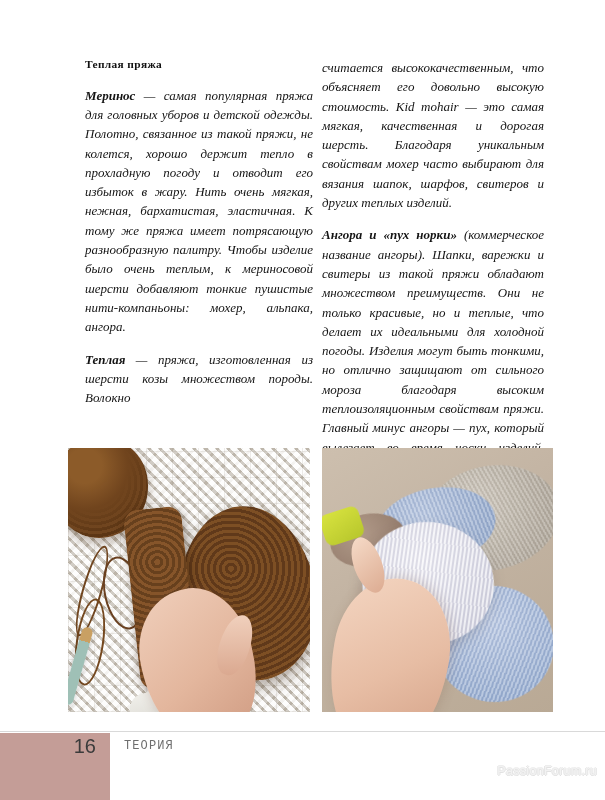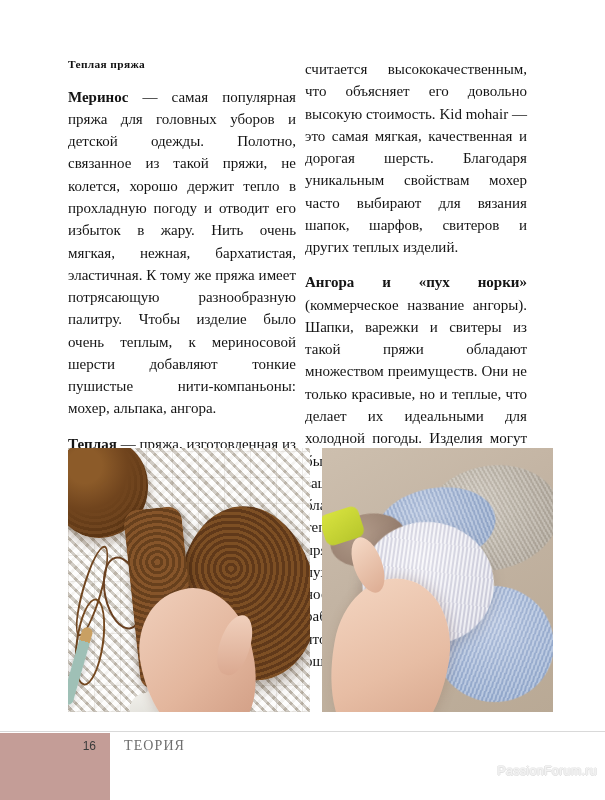--- a/index.html
+++ b/index.html
@@ -23,43 +23,44 @@
     background: #ffffff;
   }
 
   .columns {
     position: absolute;
     left: 68px;
     top: 58px;
     width: 485px;
     height: 380px;
     display: flex;
-    justify-content: flex-start;
+    justify-content: flex-end;
   }
   .col {
     width: 237px;
   }
   .col.right { width: 231px; }
 
   .section-title {
     font-size: 11.4px;
     font-weight: bold;
     letter-spacing: .35px;
     margin: 0 0 14px 0;
     line-height: 1.2;
   }
 
   p.body {
     margin: 0 9px 13px 0;
-    font-size: 15px;
+    font-size: 13px;
     line-height: 1.485;
     text-align: justify;
     text-justify: inter-word;
     hyphens: manual;
     color: #141414;
+    font-style: italic;
   }
   p.body:last-child { margin-bottom: 0; }
 
   .lead {
     font-weight: bold;
   }
 
   
   .photos {
     position: absolute;
@@ -264,29 +265,29 @@
     left: 0; top: 733px;
     width: 110px; height: 67px;
     background: #c49d97;
   }
   .page-number {
     position: absolute;
     left: 0; top: 733px;
     width: 96px;
     text-align: right;
     font-family: "Liberation Sans", sans-serif;
-    font-size: 12px;
+    font-size: 20px;
     color: #3b3b3b;
     line-height: 26px;
   }
   .section-label {
     position: absolute;
     left: 124px; top: 736px;
-    font-family: Liberation Serif, serif;
-    font-size: 14px;
+    font-family: Liberation Mono, monospace;
+    font-size: 12px;
     letter-spacing: 1.1px;
     color: #6e6e6e;
     line-height: 20px;
   }
   .site-url {
     position: absolute;
     left: 33px; top: 766px;
     font-family: "Liberation Sans", sans-serif;
     font-size: 13px;
     color: #2b2b2b;

